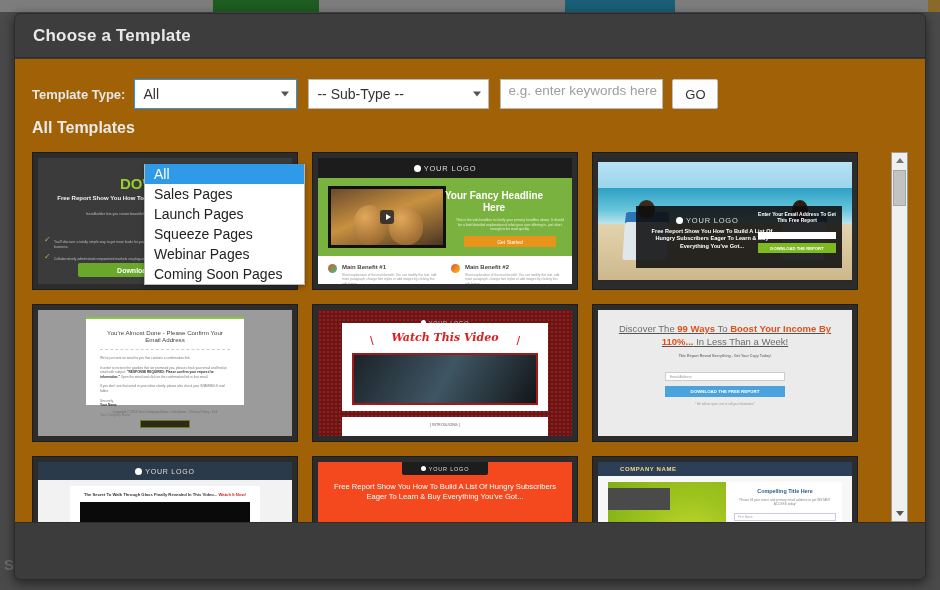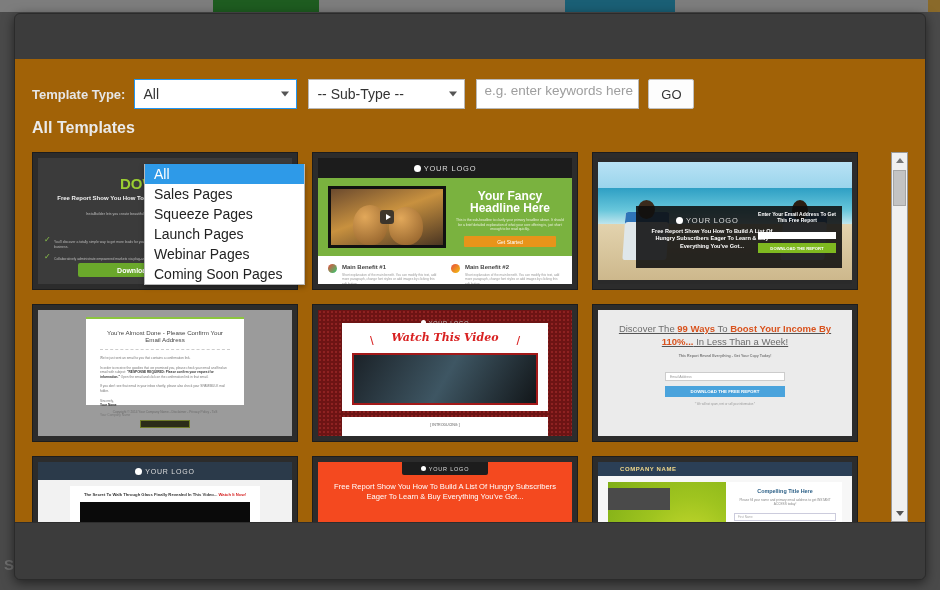--- a/index.html
+++ b/index.html
@@ -74,21 +74,21 @@
     position: relative;
     height: 30px; background: #fff;
     border: 1px solid #b8b8b8;
     display: flex; align-items: center;
     padding: 0 24px 0 8px;
     font-size: 14px; color: #333;
     cursor: pointer;
   }
   .select-box.open { border: 1px solid #2196f3; }
   #type-select { width: 163px; }
-  #subtype-select { width: 157px; margin-left: 11px; align-items: center; }
+  #subtype-select { width: 181px; margin-left: 11px; align-items: center; }
   .select-caret {
     position: absolute; right: 7px; top: 50%;
     transform: translateY(-50%);
     width: 0; height: 0;
     border-left: 4px solid transparent;
     border-right: 4px solid transparent;
     border-top: 5px solid #555;
   }
   #search-input {
     width: 163px; height: 30px; margin-left: 11px;
@@ -228,22 +228,22 @@
              border:3px solid #111; }
   .t2 .pastry { position:absolute; border-radius:50% 50% 45% 45%;
                 background:radial-gradient(circle at 35% 30%,#e2a85a,#8a5a26); }
   .t2 .play { position:absolute; left:50%; top:50%; transform:translate(-50%,-50%);
               width:14px; height:14px; border-radius:3px;
               background:rgba(40,40,40,.85); display:flex; align-items:center;
               justify-content:center; }
   .t2 .play::after { content:""; border-left:5px solid #fff;
                      border-top:3.5px solid transparent;
                      border-bottom:3.5px solid transparent; margin-left:2px; }
-  .t2 .ht { position:absolute; right:6px; top:12px; width:112px; text-align:center;
-            color:#fff; font-size:12px; font-weight:bold; line-height:12px; }
+  .t2 .ht { position:absolute; right:22px; top:12px; width:112px; text-align:center;
+            color:#fff; font-size:10px; font-weight:bold; line-height:12px; }
   .t2 .hp { position:absolute; right:8px; top:40px; width:108px; text-align:center;
             color:#e6f0d8; font-size:3.4px; line-height:4.6px; }
   .t2 .hb { position:absolute; right:16px; top:58px; width:92px; height:11px;
             background:#e8941a; border-radius:1px; color:#fff; font-size:5px;
             display:flex; align-items:center; justify-content:center; }
   .t2 .benefits { position:absolute; left:0; right:0; top:100px; bottom:0;
                   background:#fff; display:flex; padding:6px 10px; gap:12px; }
   .t2 .ben { flex:1; position:relative; padding-left:14px; }
   .t2 .ben .ico { position:absolute; left:0; top:0; width:9px; height:9px;
                   border-radius:50%; }
@@ -385,20 +385,23 @@
   <div class="bg-topbar">
       <div class="bg-chip" style="left: 213px; width: 106px; background: rgb(30, 92, 32);"></div>
       <div class="bg-chip" style="left: 565px; width: 110px; background: rgb(26, 95, 117);"></div>
       <div class="bg-chip" style="left: 928px; width: 12px; background: rgb(138, 106, 42);"></div>
     </div>
   <div class="bg-letter">S</div>
 </div>
 
 <div id="modal">
 
+  <div class="modal-header">
+    <span class="modal-title">Choose a Template</span>
+  </div>
 
   <div class="modal-body">
 
     <div class="filter-row">
       <span class="filter-label">Template Type:</span>
 
       <div class="select-box open" id="type-select">
         <span>All</span>
         <span class="select-caret"></span>
       </div>
@@ -577,22 +580,22 @@
         </div>
       <div class="sb-thumb"></div>
       <div class="sb-arrow down">
           <i></i>
         </div>
     </div>
 
     <div id="type-dropdown">
         <div class="dd-item selected">All</div>
         <div class="dd-item">Sales Pages</div>
+        <div class="dd-item">Launch Pages</div>
         <div class="dd-item">Squeeze Pages</div>
-        <div class="dd-item">Launch Pages</div>
         <div class="dd-item">Webinar Pages</div>
         <div class="dd-item">Coming Soon Pages</div>
       </div>
 
   </div>
 
   <div class="modal-footer">
   </div>
 
 </div>

